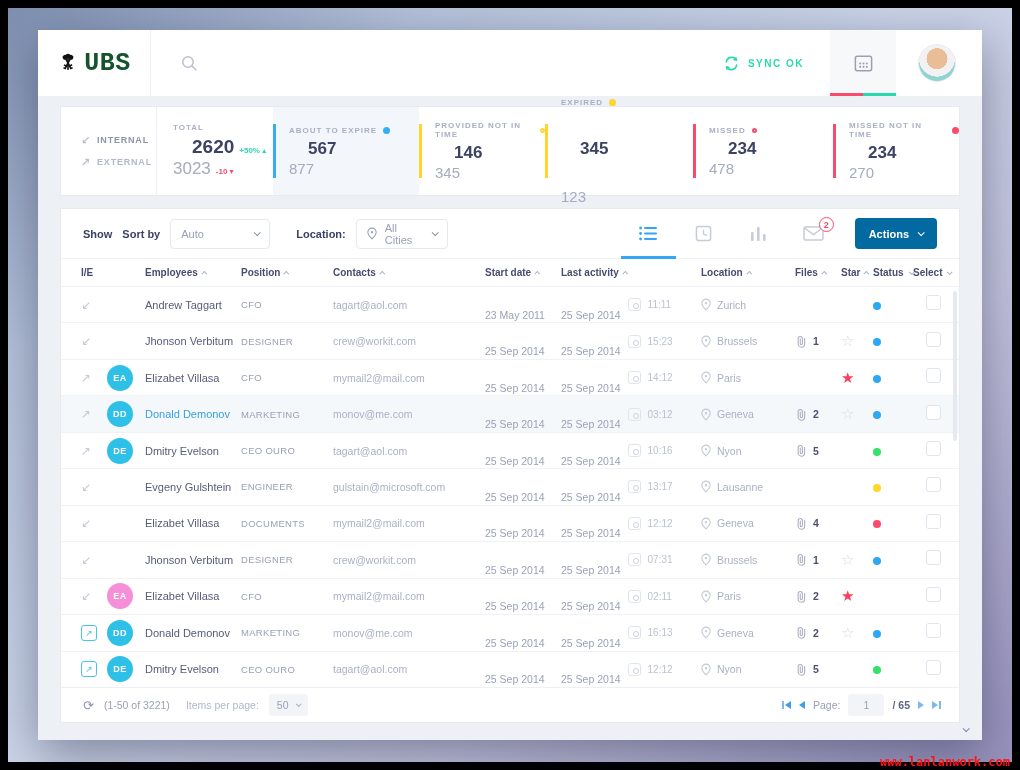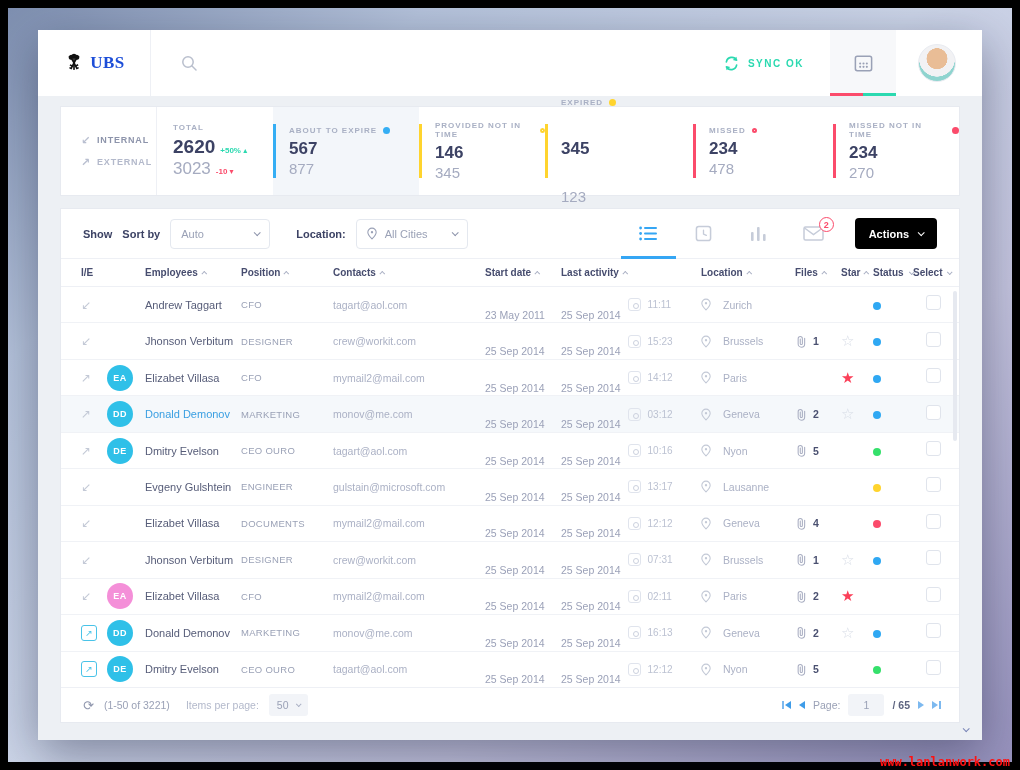--- a/index.html
+++ b/index.html
@@ -7,36 +7,36 @@
   body{background:#000;position:relative;font-family:"Liberation Sans","DejaVu Sans",sans-serif;overflow:hidden;}
   .backdrop{position:absolute;left:8px;top:8px;width:1004px;height:754px;
     background:linear-gradient(140deg,#7e8fb0 0%,#b5c3db 22%,#ccd5e8 48%,#c4c4de 70%,#9792bd 100%);}
   .watermark{position:absolute;right:10px;bottom:1px;color:#ff1111;font-size:12px;font-weight:bold;font-family:"DejaVu Sans Mono",monospace;z-index:50;}
   .window{position:absolute;left:38px;top:30px;width:944px;height:710px;background:#fff;
     box-shadow:0 14px 45px rgba(10,15,45,.4);display:flex;flex-direction:column;}
   
   .hdr{height:66px;display:flex;align-items:center;flex:0 0 66px;background:#fff;}
   .brand{width:113px;height:100%;border-right:1px solid #eef0f5;display:flex;align-items:center;justify-content:center;gap:5px;}
   .keys{width:22px;height:22px;}
-  .brand-name{color:#1d4ed8;font-family:Liberation Serif, serif;font-weight:bold;font-size:17px;letter-spacing:.5px;}
+  .brand-name{color:#14532d;font-family:Liberation Mono, monospace;font-weight:bold;font-size:25px;letter-spacing:.5px;}
   .search-wrap{flex:1;display:flex;align-items:center;padding-left:30px;}
   .hdr-right{display:flex;align-items:center;height:100%;}
   .sync{display:flex;align-items:center;gap:8px;margin-right:26px;}
   .sync-label{color:#2bd9b0;font-size:10px;font-weight:bold;letter-spacing:1.5px;}
   .cal-tab{width:66px;height:100%;background:#f7f8fa;display:flex;align-items:center;justify-content:center;position:relative;}
   .cal-tab .bar{position:absolute;bottom:0;left:0;width:100%;height:3px;display:flex;}
   .cal-tab .bar i{flex:1;}
   .avatar-hdr{width:38px;height:38px;border-radius:50%;margin:0 26px 0 22px;
     background:radial-gradient(circle at 50% 38%,#e9bd96 0 36%,#f2f2f4 37% 62%,#8fd4cf 63%);border:1px solid #e8ebf1;}
   
   .body-area{flex:1;background:#edf0f4;padding:10px 22px 0 22px;display:flex;flex-direction:column;}
   .stats{height:90px;background:#fff;border:1px solid #e7eaf0;display:flex;align-items:stretch;flex:0 0 90px;}
   .st{position:relative;display:flex;flex-direction:column;justify-content:center;padding-left:16px;}
   .st .lab{font-size:8px;font-weight:bold;letter-spacing:1px;color:#a9b0c4;margin-bottom:4px;display:flex;align-items:center;gap:6px;}
-  .num-main{font-size:17px;font-weight:bold;color:#3c4264;}
+  .num-main{font-size:17px;font-weight:bold;color:#3c4264;margin-left:19px;}
   .num-sec{font-size:15px;color:#a5abc0;margin-top:1px;}
   .st-ie{width:96px;justify-content:center;gap:9px;border-right:1px solid #eef0f5;padding-left:20px;}
   .ie-line{display:flex;align-items:center;gap:6px;font-size:9px;font-weight:bold;letter-spacing:.8px;color:#8d94ab;}
   .ie-line .arr{color:#b9bfd0;font-size:11px;}
   .st-total{width:116px;}
   .delta{font-size:8px;font-weight:bold;margin-left:5px;}
   .accentbar::before{content:"";position:absolute;left:0;top:17px;bottom:17px;width:3px;background:var(--ac);}
   .dot{width:7px;height:7px;border-radius:50%;display:inline-block;}
   .dot.ring{background:#fff;border:2px solid var(--dc);width:5px;height:5px;}
   .dot.fill{background:var(--dc);}
@@ -55,21 +55,21 @@
   .sel{height:30px;border:1px solid #e4e8ef;border-radius:4px;background:#fff;display:flex;align-items:center;
        padding:0 10px;font-size:11px;color:#9aa1b6;gap:8px;margin-right:26px;cursor:pointer;}
   .sel .chev{color:#8d94ab;}
   .sel .grow{flex:1;}
   .tabs{margin-left:auto;display:flex;align-items:stretch;height:100%;}
   .tab{width:55px;display:flex;align-items:center;justify-content:center;position:relative;cursor:pointer;color:#c6ccd9;}
   .tab.active{color:#35a6f4;}
   .tab.active::after{content:"";position:absolute;left:0;bottom:-1px;width:100%;height:3px;background:#35a6f4;}
   .badge{position:absolute;top:8px;right:7px;width:15px;height:15px;border-radius:50%;border:1.5px solid #fb4b6b;
          background:#fff;color:#fb4b6b;font-size:9px;font-weight:bold;display:flex;align-items:center;justify-content:center;}
-  .actions{margin:0 22px 0 14px;height:31px;padding:0 14px;background:#000000;border:none;border-radius:4px;
+  .actions{margin:0 22px 0 14px;height:31px;padding:0 14px;background:#0369a1;border:none;border-radius:4px;
            color:#fff;font-size:11px;font-weight:bold;display:flex;align-items:center;gap:9px;cursor:pointer;font-family:inherit;}
   .actions .chev{border-color:#fff;}
   
   .grid-cols{display:grid;grid-template-columns:26px 38px 96px 92px 152px 76px 140px 94px 46px 32px 40px 1fr;
              align-items:center;padding:0 18px 0 20px;}
   .thead{height:28px;flex:0 0 28px;border-bottom:1px solid #eef0f5;}
   .th{font-size:10px;font-weight:bold;color:#474d6f;display:flex;align-items:center;gap:5px;cursor:pointer;}
   .th .chev{color:#aab0c4;width:4px;height:4px;}
   .rows{flex:1;display:flex;flex-direction:column;position:relative;}
   .t-row{flex:1;border-bottom:1px solid #f0f2f6;cursor:pointer;}
@@ -80,21 +80,21 @@
   .ava.init{display:flex;align-items:center;justify-content:center;color:#fff;font-size:9px;font-weight:bold;letter-spacing:.5px;}
   .c-name{font-size:11px;color:#565c78;}
   .c-name.act{color:#3a9fe2;}
   .c-pos{font-size:9.5px;color:#9aa1b6;letter-spacing:.3px;}
   .c-mail{font-size:10.5px;color:#abb1c5;}
   .c-date{font-size:10.5px;color:#9ba1b8;margin-top:20px;}
   .c-last{display:flex;align-items:center;gap:7px;}
   .timebox{width:13px;height:13px;border:1px solid #e0e4ed;border-radius:3px;position:relative;flex:0 0 13px;}
   .timebox::after{content:"";position:absolute;left:4px;top:4px;width:4px;height:4px;border:1px solid #ccd1de;border-radius:50%;}
   .c-time{font-size:10px;color:#bcc2d2;}
-  .c-city{display:flex;align-items:center;gap:12px;font-size:10.5px;color:#abb1c5;}
+  .c-city{display:flex;align-items:center;gap:6px;font-size:10.5px;color:#abb1c5;}
   .c-files{display:flex;align-items:center;gap:6px;font-size:10.5px;font-weight:bold;color:#4a5070;}
   .star{font-size:15px;line-height:1;}
   .star.outline{color:#d7dce6;}
   .star.filled{color:#fb4059;}
   .stdot{width:8px;height:8px;border-radius:50%;display:inline-block;}
   .cbox{width:15px;height:15px;border:1.5px solid #e0e4ec;border-radius:3px;background:#fff;cursor:pointer;}
   .linkbox{width:16px;height:16px;border:1.5px solid #49c3e8;border-radius:3px;color:#49c3e8;font-size:9px;
            display:flex;align-items:center;justify-content:center;}
   .scrollbar{position:absolute;right:2px;top:4px;width:4px;height:150px;background:#e6e9f0;border-radius:2px;}
   
@@ -233,21 +233,21 @@
     <div class="card">
 
       <div class="fbar">
         <span class="flab">Show</span>
         <span class="flab">Sort by</span>
         <div class="sel" style="width:100px">
           <span class="grow">Auto</span>
             <span class="chev"></span>
         </div>
         <span class="flab">Location:</span>
-        <div class="sel" style="width:112px;margin-right:0">
+        <div class="sel" style="width:92px;margin-right:0">
           <svg width="10" height="13" viewBox="0 0 12 15">
             <path d="M6 1 C3.2 1 1 3.2 1 6 C1 9.4 6 14 6 14 C6 14 11 9.4 11 6 C11 3.2 8.8 1 6 1 Z" fill="none" stroke="#9aa1b6" stroke-width="1.3"></path>
             <circle cx="6" cy="6" r="1.4" fill="#9aa1b6"></circle>
           </svg>
           <span class="grow">All Cities</span>
             <span class="chev"></span>
         </div>
         <div class="tabs">
           <div class="tab active">
             <svg width="19" height="15" viewBox="0 0 19 15">

